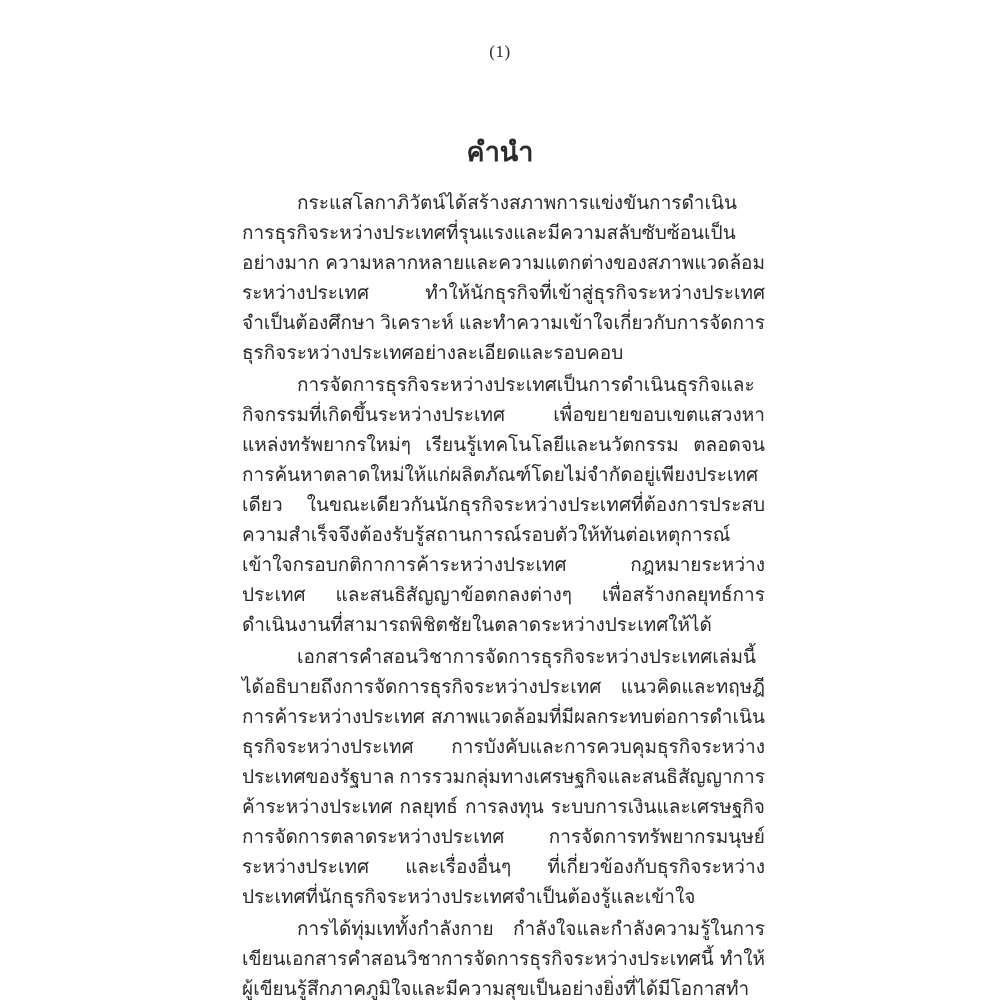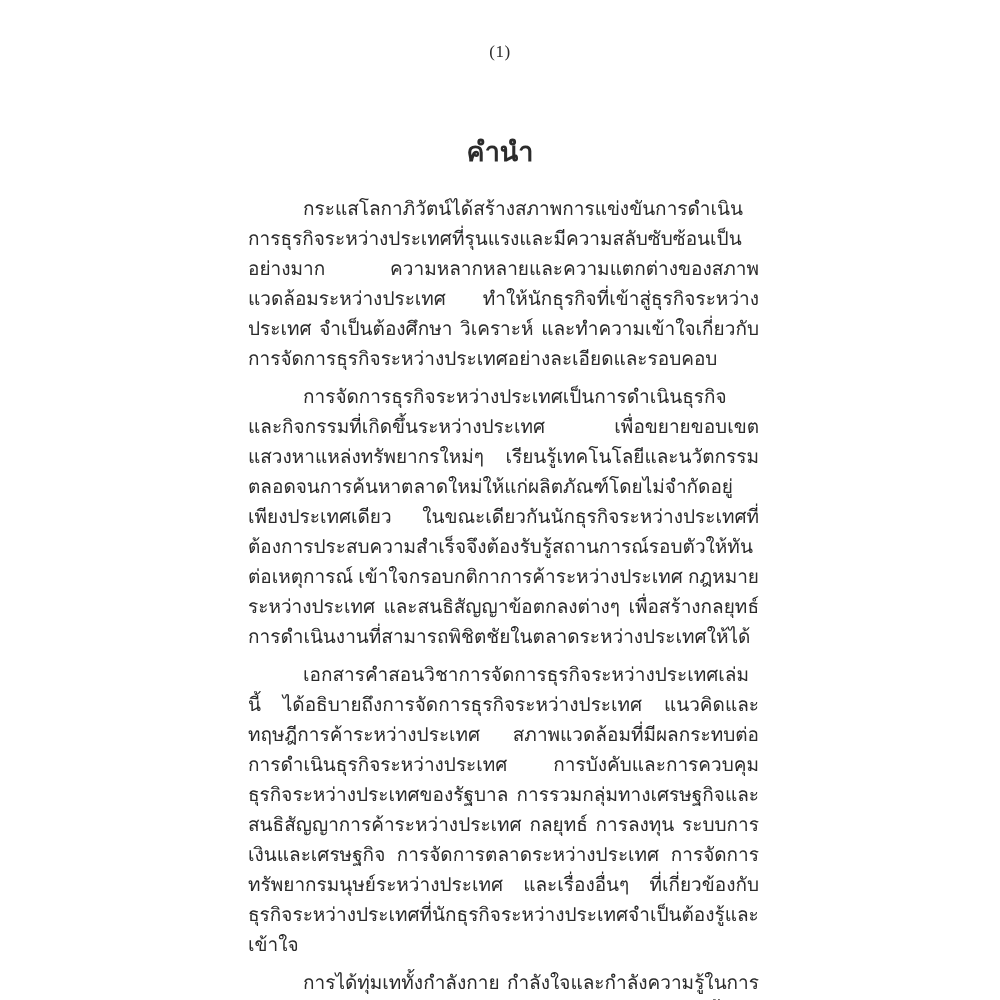--- a/index.html
+++ b/index.html
@@ -38,21 +38,21 @@
   .content {
     position: absolute;
     top: 186px;
     left: 240px;
     width: 527px;
     font-size: 19px;
     line-height: 30px;
     text-align: justify;
   }
   .content p {
-    margin: 8px;
+    margin: 2px;
     padding: 0;
     text-indent: 55px;
   }
 </style>
 </head>
 <body>
 
 <div class="page">
 
   <div class="page-number">(1)</div>

